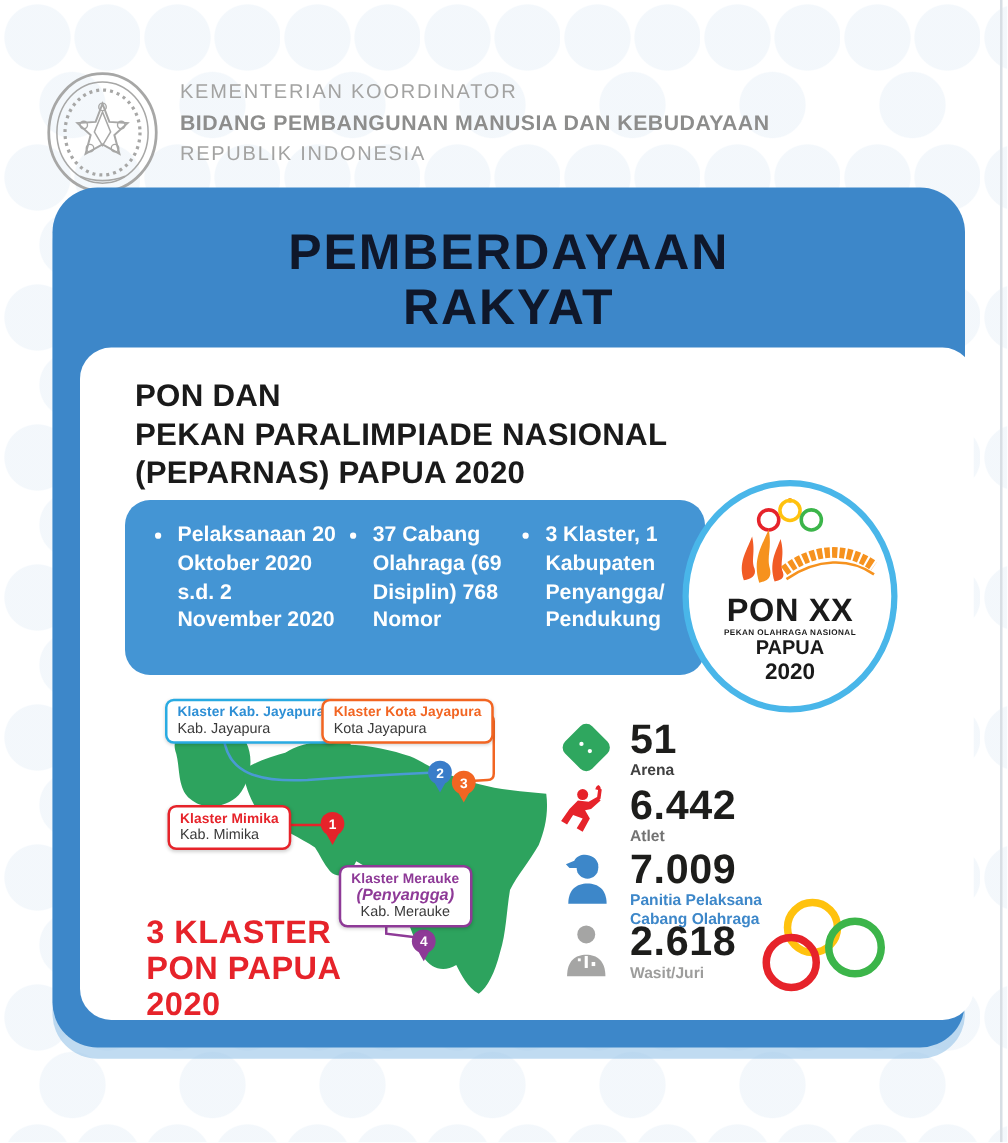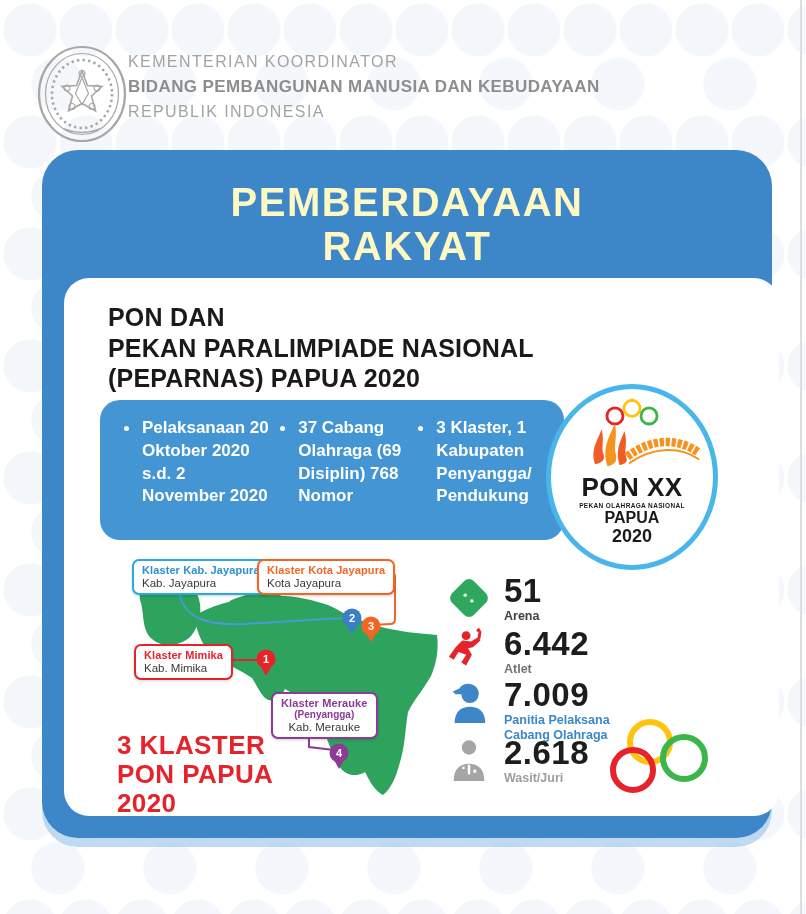--- a/index.html
+++ b/index.html
@@ -7,31 +7,31 @@
   .page{position:relative;width:806px;height:914px;background:#fff;overflow:hidden;}
   .bg-pattern{position:absolute;inset:0;pointer-events:none;
     background-image:
       radial-gradient(circle at 30px 30px, rgba(90,150,205,0.07) 26px, transparent 27px),
       radial-gradient(circle at 86px 30px, rgba(90,150,205,0.07) 26px, transparent 27px),
       radial-gradient(circle at 58px 84px, rgba(90,150,205,0.07) 26px, transparent 27px);
     background-size:112px 112px;}
   .right-edge{position:absolute;top:0;right:4px;width:2px;height:100%;background:#d8dee4;}
 
   
-  .header{position:absolute;left:36px;top:44px;display:flex;align-items:flex-start;}
+  .header{position:absolute;left:36px;top:56px;display:flex;gap:16px;align-items:flex-start;}
   .seal{width:92px;height:100px;flex:none;}
   .header-text{padding-top:9px;}
   .h-line1{font-size:16px;color:#a3a3a2;letter-spacing:1.4px;margin-bottom:6px;}
   .h-line2{font-size:17px;font-weight:bold;color:#8d8d8c;letter-spacing:0.4px;margin-bottom:6px;}
   .h-line3{font-size:16px;color:#a3a3a2;letter-spacing:1.4px;}
 
   
   .blue-card{position:absolute;left:42px;top:150px;width:730px;height:688px;background:#3d87c9;
     border-radius:36px;box-shadow:0 9px 0 rgba(150,195,232,0.6);}
-  .banner-title{margin:0;padding-top:30px;text-align:center;color:#fef9c3;font-size:40px;
+  .banner-title{margin:0;padding-top:30px;text-align:center;color:#0f172a;font-size:40px;
     font-weight:bold;letter-spacing:1.5px;line-height:1.1;}
   .banner-title span{display:block;}
 
   
   .white-card{position:absolute;left:22px;top:128px;width:715px;height:538px;background:#fff;border-radius:25px;}
 
   .section-heading{position:absolute;left:44px;top:24px;margin:0;font-size:25px;font-weight:bold;
     color:#1a1a1a;line-height:1.22;letter-spacing:0.2px;}
   .section-heading span{display:block;}
 
@@ -53,21 +53,21 @@
   .badge-region{font-size:16px;font-weight:bold;color:#1a1a1a;line-height:1.1;}
   .badge-year{font-size:18px;font-weight:bold;color:#1a1a1a;line-height:1;}
 
   
   .map{position:absolute;left:30px;top:270px;width:346px;height:270px;}
   .map text{font-family:"Liberation Sans",sans-serif;font-weight:bold;font-size:11px;fill:#fff;text-anchor:middle;}
 
   .cluster-box{position:absolute;background:#fff;border-radius:7px;padding:3px 8px 4px;z-index:5;
     box-shadow:0 1px 3px rgba(0,0,0,0.18);}
   .cluster-title{font-size:11px;font-weight:bold;letter-spacing:0.1px;white-space:nowrap;}
-  .cluster-sub{font-size:10px;font-weight:bold;line-height:1.1;}
+  .cluster-sub{font-size:13px;font-weight:bold;line-height:1.1;font-style:italic;}
   .cluster-body{font-size:11.5px;color:#3a3a3a;margin-top:1px;white-space:nowrap;}
   .box-kabjayapura{left:68px;top:281px;border:2px solid #29abe2;}
   .box-kabjayapura .cluster-title{color:#2d8fd5;}
   .box-kotajayapura{left:193px;top:281px;border:2px solid #f26522;}
   .box-kotajayapura .cluster-title{color:#f26522;}
   .box-mimika{left:70px;top:366px;border:2px solid #e6232a;}
   .box-mimika .cluster-title{color:#e6232a;}
   .box-merauke{left:207px;top:414px;border:2px solid #8e3a97;text-align:center;}
   .box-merauke .cluster-title,.box-merauke .cluster-sub{color:#8e3a97;}
 

